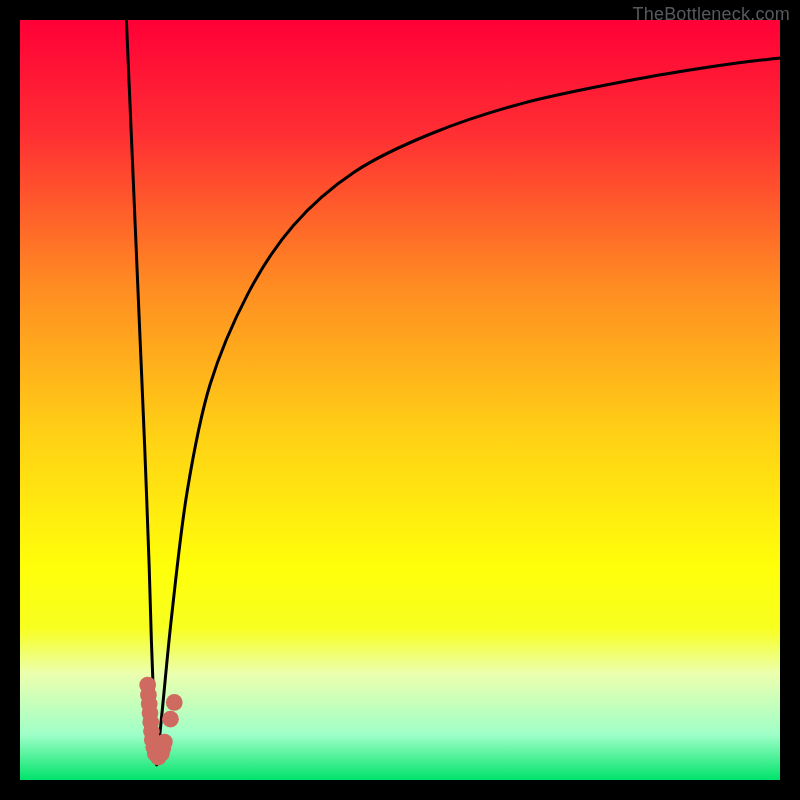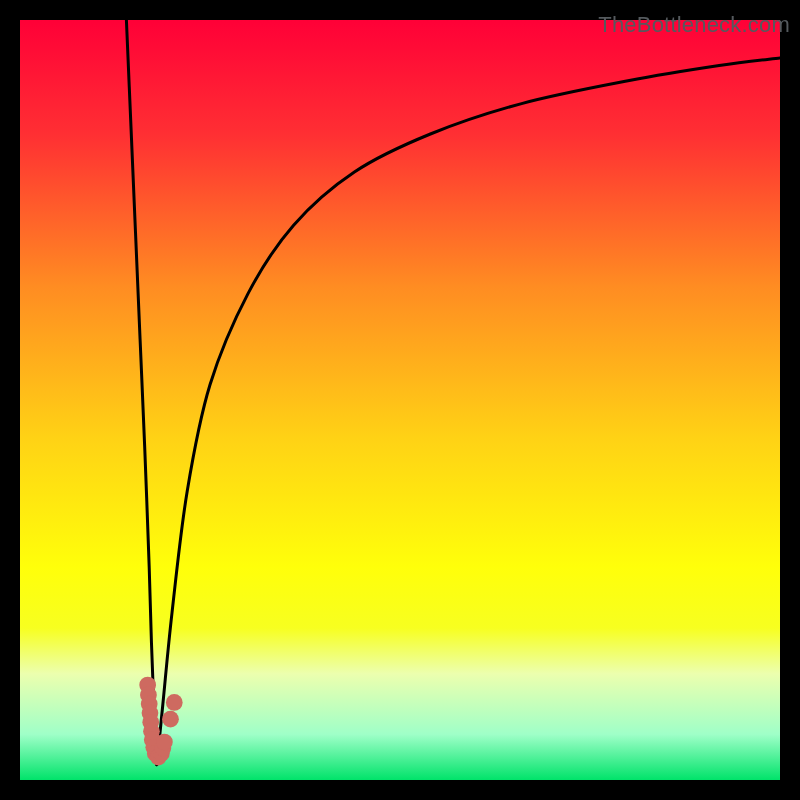--- a/index.html
+++ b/index.html
@@ -20,24 +20,24 @@
   .plot {
     position: absolute;
     left: 20px;
     top: 20px;
     width: 760px;
     height: 760px;
     overflow: hidden;
   }
   .watermark {
     position: absolute;
-    top: 12px;
+    top: 4px;
     right: 10px;
     color: #555a5e;
-    font-size: 22px;
+    font-size: 18px;
     font-weight: 400;
     letter-spacing: 0.2px;
     z-index: 10;
   }
   svg {
     display: block;
   }
 </style>
 </head>
 <body>

